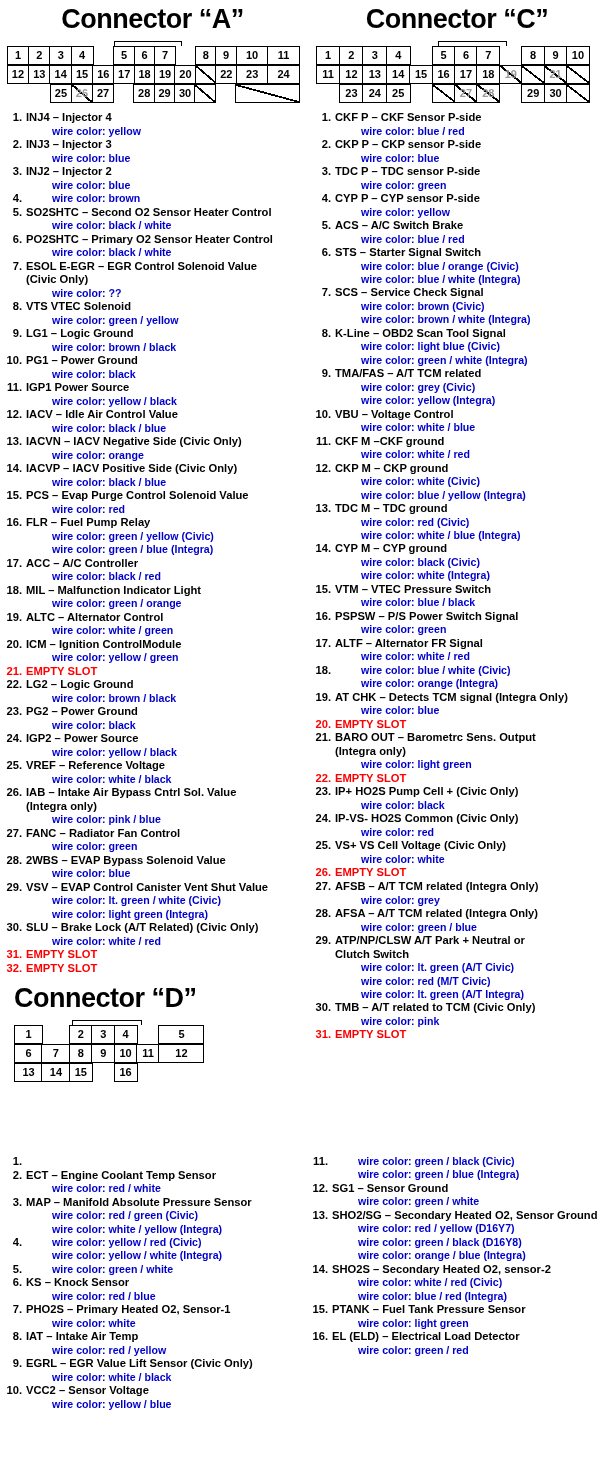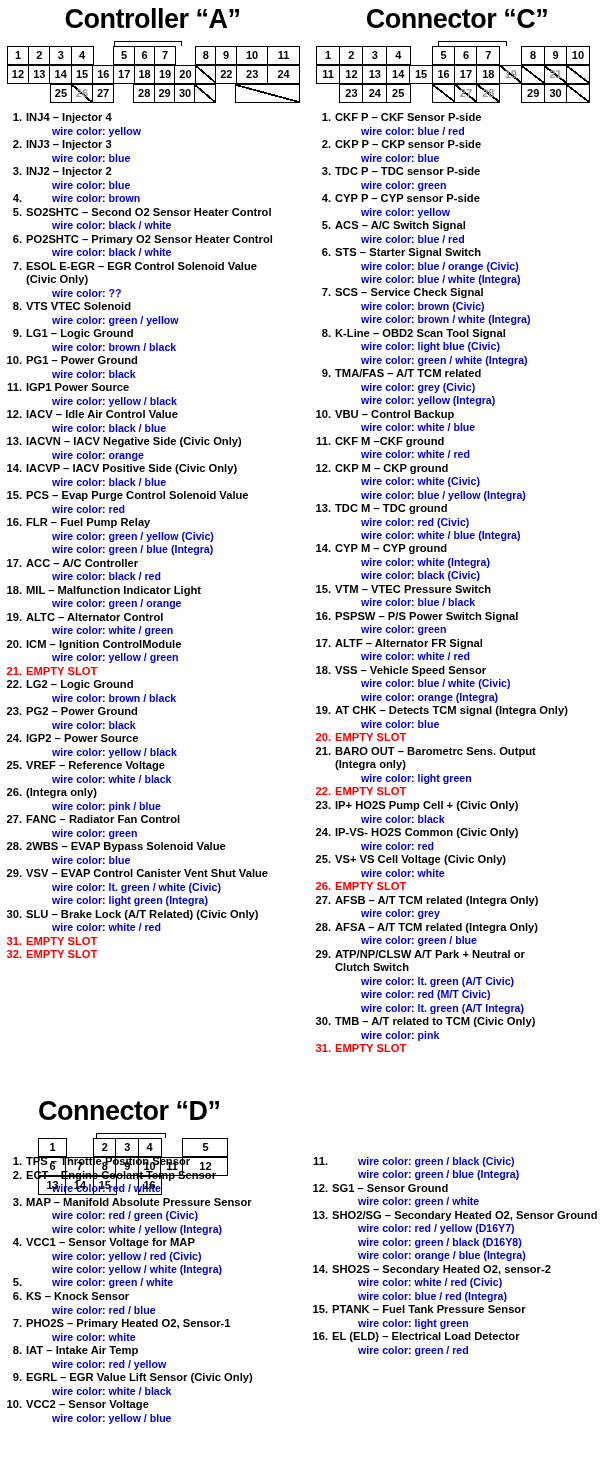--- a/index.html
+++ b/index.html
@@ -106,21 +106,21 @@
   
   .d-area { position:absolute; left:0; top:1155px; width:609px; }
   .d-cols { display:flex; }
   .d-col-l { width: 300px; padding-left: 4px; }
   .d-col-r { width: 309px; padding-left: 10px; }
 </style>
 </head>
 <body>
 
 <div class="col-left">
-  <h1 class="conn-title">Controller “A”</h1>
+  <h1 class="conn-title">Connector “A”</h1>
 
   <div class="pingrid" style="width:292px;">
     <div class="railrow">
       <div style="width:107px;"></div>
       <div class="toprail" style="width:68px;"></div>
     </div>
     <div class="prow">
       <div class="cell" style="width:27px;"><span>1</span></div>
       <div class="cell" style="width:27px;"><span>2</span></div>
       <div class="cell" style="width:27px;"><span>3</span></div>
@@ -338,20 +338,21 @@
         <div class="pinentry">
           <div class="pinnum">25.</div>
           <div class="pinbody">
             <span class="pinname">VREF – Reference Voltage</span>
             <span class="wire">wire color: white / black</span>
           </div>
         </div>
         <div class="pinentry">
           <div class="pinnum">26.</div>
           <div class="pinbody">
+            <span class="pinname">IAB – Intake Air Bypass Cntrl Sol. Value</span>
             <span class="pinname cont">(Integra only)</span>
             <span class="wire">wire color: pink / blue</span>
           </div>
         </div>
         <div class="pinentry">
           <div class="pinnum">27.</div>
           <div class="pinbody">
             <span class="pinname">FANC – Radiator Fan Control</span>
             <span class="wire">wire color: green</span>
           </div>
@@ -472,21 +473,21 @@
         <div class="pinentry">
           <div class="pinnum">4.</div>
           <div class="pinbody">
             <span class="pinname">CYP P – CYP sensor P-side</span>
             <span class="wire">wire color: yellow</span>
           </div>
         </div>
         <div class="pinentry">
           <div class="pinnum">5.</div>
           <div class="pinbody">
-            <span class="pinname">ACS – A/C Switch Signal</span>
+            <span class="pinname">ACS – A/C Switch Brake</span>
             <span class="wire">wire color: blue / red</span>
           </div>
         </div>
         <div class="pinentry">
           <div class="pinnum">6.</div>
           <div class="pinbody">
             <span class="pinname">STS – Starter Signal Switch</span>
             <span class="wire">wire color: blue / orange (Civic)</span>
             <span class="wire">wire color: blue / white (Integra)</span>
           </div>
@@ -511,21 +512,21 @@
           <div class="pinnum">9.</div>
           <div class="pinbody">
             <span class="pinname">TMA/FAS – A/T TCM related</span>
             <span class="wire">wire color: grey (Civic)</span>
             <span class="wire">wire color: yellow (Integra)</span>
           </div>
         </div>
         <div class="pinentry">
           <div class="pinnum">10.</div>
           <div class="pinbody">
-            <span class="pinname">VBU – Control Backup</span>
+            <span class="pinname">VBU – Voltage Control</span>
             <span class="wire">wire color: white / blue</span>
           </div>
         </div>
         <div class="pinentry">
           <div class="pinnum">11.</div>
           <div class="pinbody">
             <span class="pinname">CKF M –CKF ground</span>
             <span class="wire">wire color: white / red</span>
           </div>
         </div>
@@ -542,22 +543,22 @@
           <div class="pinbody">
             <span class="pinname">TDC M – TDC ground</span>
             <span class="wire">wire color: red (Civic)</span>
             <span class="wire">wire color: white / blue (Integra)</span>
           </div>
         </div>
         <div class="pinentry">
           <div class="pinnum">14.</div>
           <div class="pinbody">
             <span class="pinname">CYP M – CYP ground</span>
+            <span class="wire">wire color: black (Civic)</span>
             <span class="wire">wire color: white (Integra)</span>
-            <span class="wire">wire color: black (Civic)</span>
           </div>
         </div>
         <div class="pinentry">
           <div class="pinnum">15.</div>
           <div class="pinbody">
             <span class="pinname">VTM – VTEC Pressure Switch</span>
             <span class="wire">wire color: blue / black</span>
           </div>
         </div>
         <div class="pinentry">
@@ -570,21 +571,20 @@
         <div class="pinentry">
           <div class="pinnum">17.</div>
           <div class="pinbody">
             <span class="pinname">ALTF – Alternator FR Signal</span>
             <span class="wire">wire color: white / red</span>
           </div>
         </div>
         <div class="pinentry">
           <div class="pinnum">18.</div>
           <div class="pinbody">
-            <span class="pinname">VSS – Vehicle Speed Sensor</span>
             <span class="wire">wire color: blue / white (Civic)</span>
             <span class="wire">wire color: orange (Integra)</span>
           </div>
         </div>
         <div class="pinentry">
           <div class="pinnum">19.</div>
           <div class="pinbody">
             <span class="pinname">AT CHK – Detects TCM signal (Integra Only)</span>
             <span class="wire">wire color: blue</span>
           </div>
@@ -670,21 +670,21 @@
         <div class="pinentry empty">
           <div class="pinnum">31.</div>
           <div class="pinbody">
             <span class="pinname">EMPTY SLOT</span>
           </div>
         </div>
       </div>
   </div>
 </div>
 
-<div style="position:absolute; left:0; top:1092px; width:305px;padding-left:24px;">
+<div style="position:absolute; left:0; top:979px; width:305px;">
   <h1 class="conn-title" style="text-align:left; padding-left:14px;">Connector “D”</h1>
 
   <div class="pingrid" style="width:200px; margin-left:14px;">
     <div class="railrow">
       <div style="width:58px;"></div>
       <div class="toprail" style="width:70px;"></div>
     </div>
     <div class="prow">
       <div class="cell" style="width:29px;"><span>1</span></div>
       <div class="cell gap" style="width:29px;"></div>
@@ -713,42 +713,40 @@
   </div>
 </div>
 
 <div class="d-area">
   <div class="d-cols">
     <div class="d-col-l">
         <div id="listDL">
           <div class="pinentry">
             <div class="pinnum">1.</div>
             <div class="pinbody">
-              <span class="pinname">TPS – Throttle Position Sensor</span>
             </div>
           </div>
           <div class="pinentry">
             <div class="pinnum">2.</div>
             <div class="pinbody">
               <span class="pinname">ECT – Engine Coolant Temp Sensor</span>
               <span class="wire">wire color: red / white</span>
             </div>
           </div>
           <div class="pinentry">
             <div class="pinnum">3.</div>
             <div class="pinbody">
               <span class="pinname">MAP – Manifold Absolute Pressure Sensor</span>
               <span class="wire">wire color: red / green (Civic)</span>
               <span class="wire">wire color: white / yellow (Integra)</span>
             </div>
           </div>
           <div class="pinentry">
             <div class="pinnum">4.</div>
             <div class="pinbody">
-              <span class="pinname">VCC1 – Sensor Voltage for MAP</span>
               <span class="wire">wire color: yellow / red (Civic)</span>
               <span class="wire">wire color: yellow / white (Integra)</span>
             </div>
           </div>
           <div class="pinentry">
             <div class="pinnum">5.</div>
             <div class="pinbody">
               <span class="wire">wire color: green / white</span>
             </div>
           </div>

